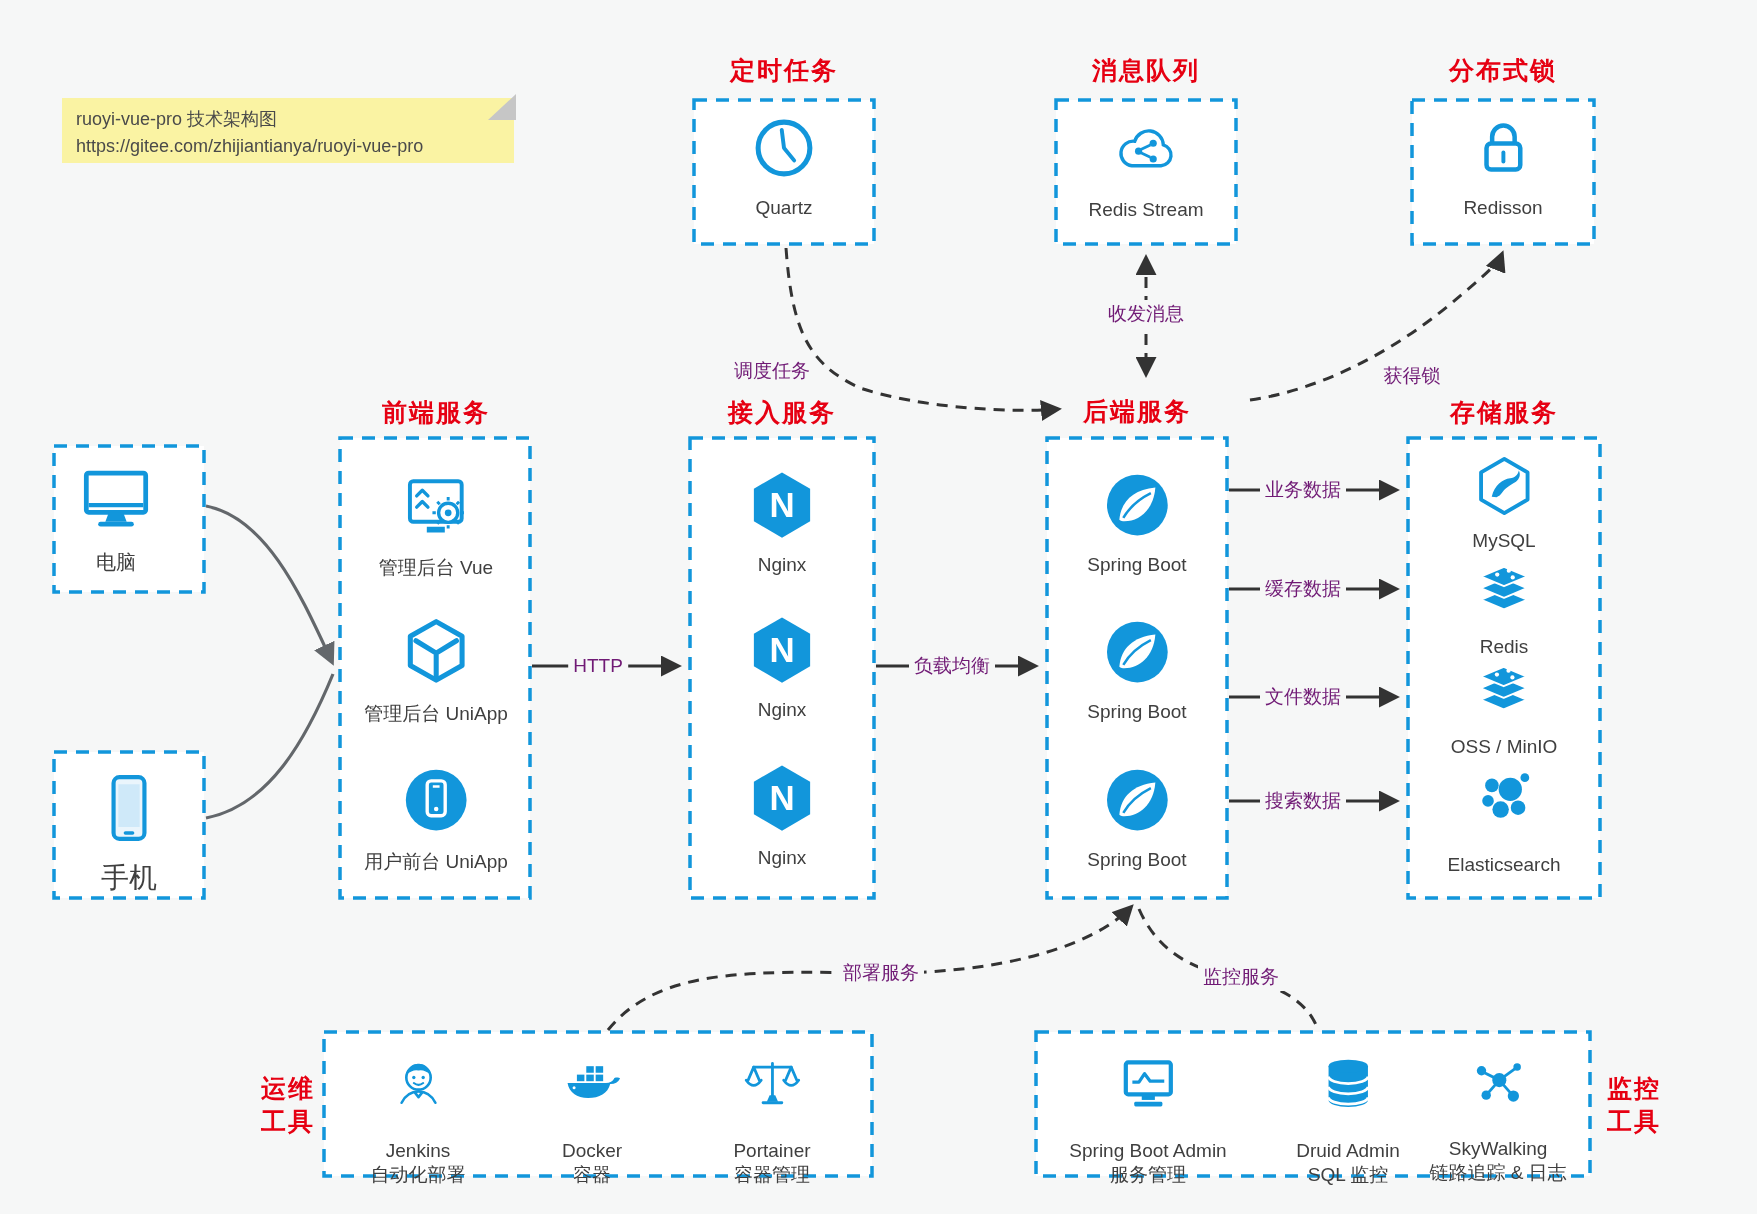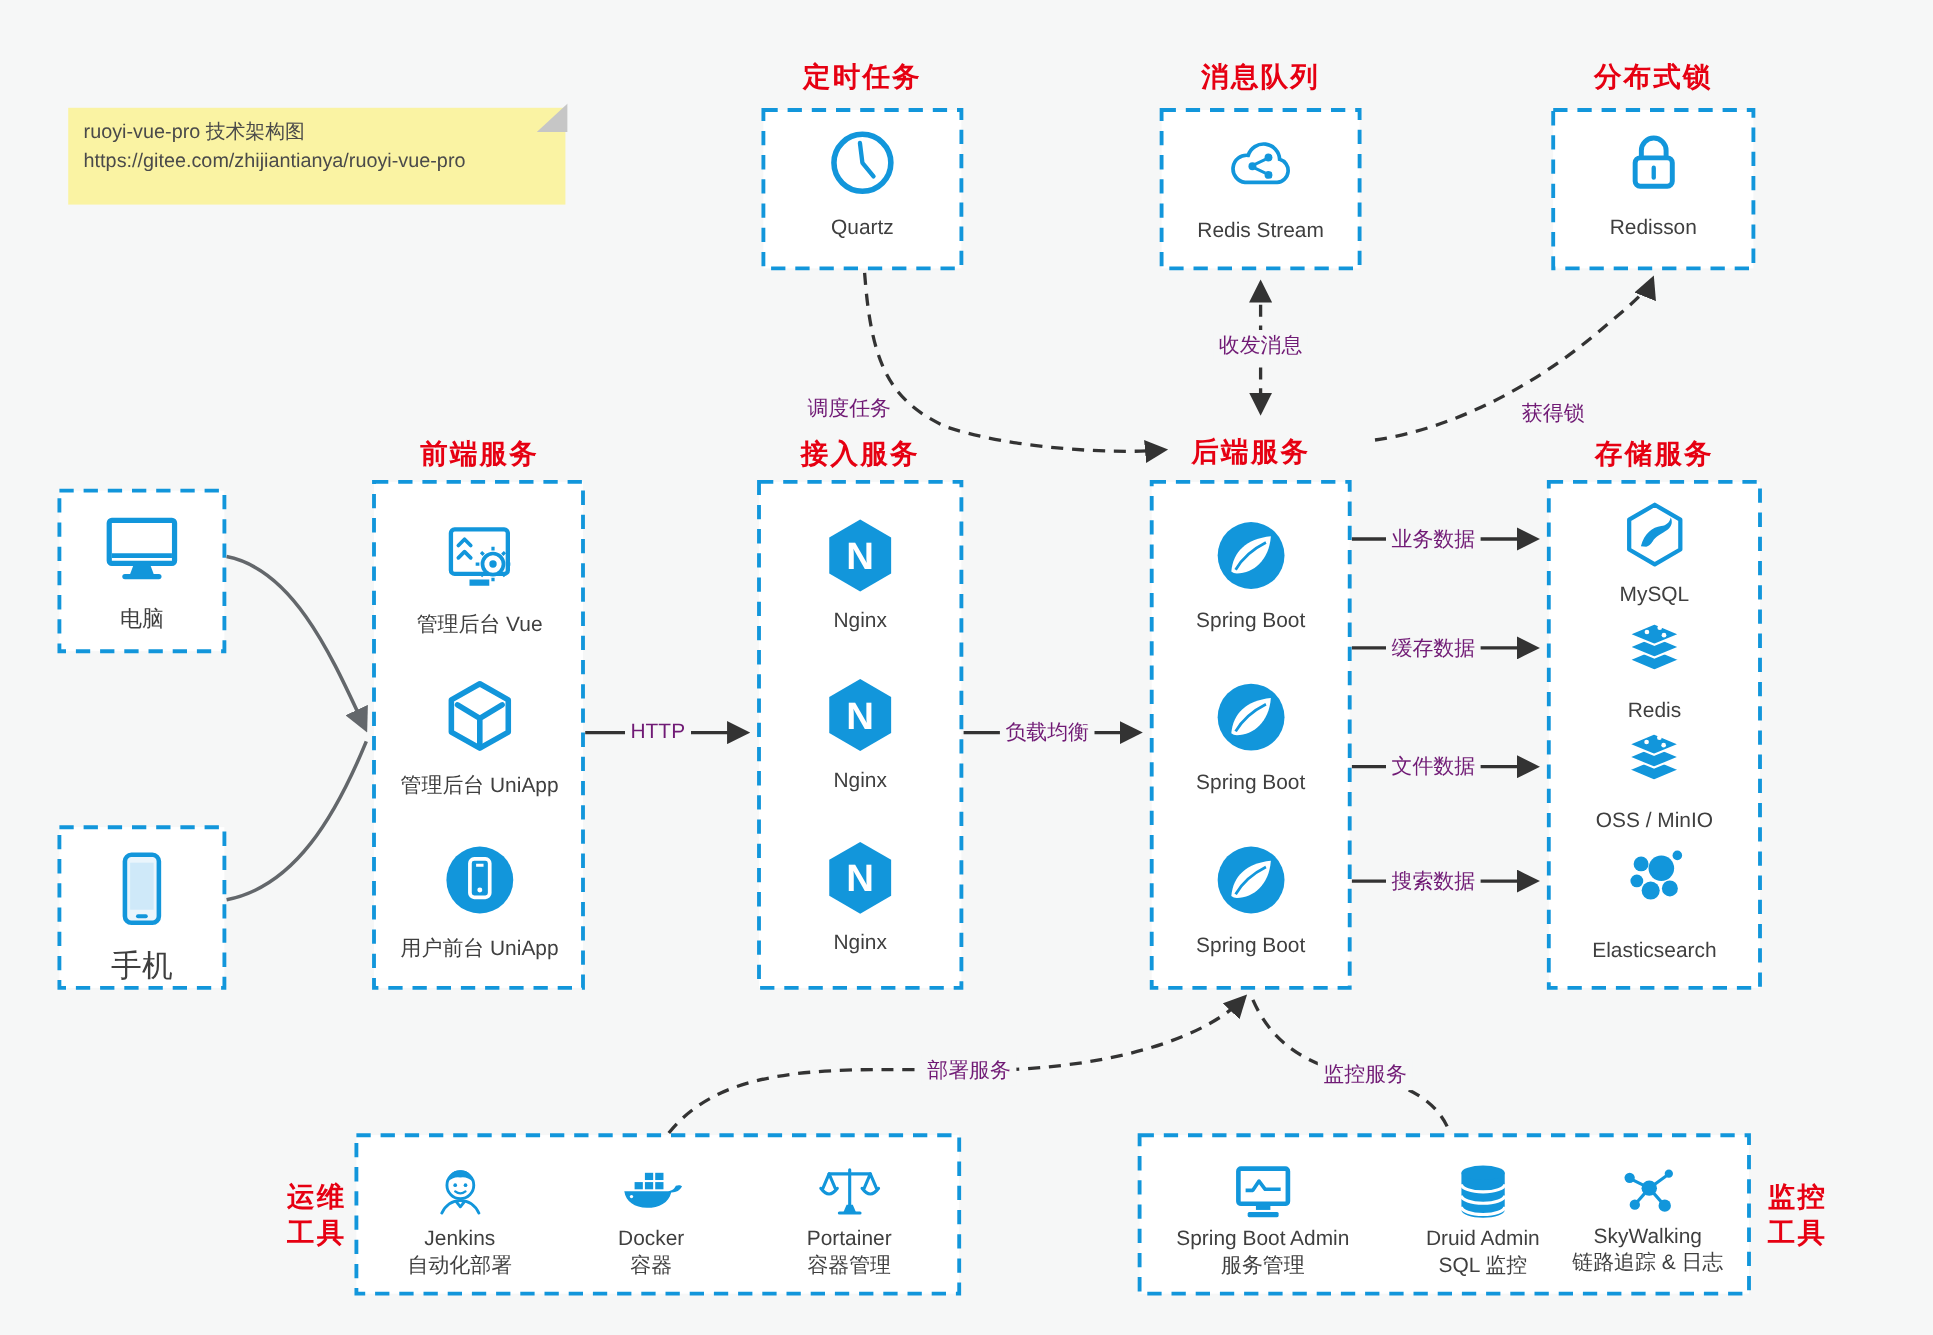--- a/index.html
+++ b/index.html
@@ -11,31 +11,31 @@
   .gbox { fill:#ffffff; stroke:#1296db; stroke-width:3.5; stroke-dasharray:13 9; }
   .solid { stroke:#333333; stroke-width:3; fill:none; }
   .dash  { stroke:#333333; stroke-width:3; fill:none; stroke-dasharray:11 8; }
   .ccurve{ stroke:#63676b; stroke-width:3.2; fill:none; }
   .gtitle {
     position:absolute; transform:translate(-50%,-50%);
     color:#e60012; font-weight:bold; font-size:25px; letter-spacing:2px; white-space:nowrap;
   }
   .node { position:absolute; transform:translateX(-50%); display:flex; flex-direction:column; align-items:center; }
   .node .lbl { margin-top:13px; font-size:19px; color:#3f3f3f; white-space:nowrap; text-align:center; }
-  .node .lbl2 { line-height:24px; margin-top:1px; }
+  .node .lbl2 { line-height:24px; margin-top:25px; }
   .edge-label {
     position:absolute; transform:translate(-50%,-50%); background:#f6f7f7;
     color:#701a75; font-size:19px; padding:1px 5px; white-space:nowrap;
   }
   .side-label {
     position:absolute; transform:translate(-50%,-50%); color:#e60012; font-weight:bold;
     font-size:25px; line-height:33px; text-align:center; white-space:nowrap; letter-spacing:2px;
   }
   .note {
-    position:absolute; left:62px; top:98px; width:452px; height:88px; background:#faf3a3;
+    position:absolute; left:62px; top:98px; width:452px; height:65px; background:#faf3a3;
     color:#4a4a4a; font-size:18px; line-height:27px; padding:8px 0 0 14px; box-sizing:border-box;
     white-space:nowrap;
   }
   .note-fold { position:absolute; left:488px; top:92px; }
 </style>
 </head>
 <body>
 
 <div class="canvas">
 
@@ -113,21 +113,21 @@
   </div>
   <div class="node" style="left:1503px;top:112px">
     <svg width="72" height="72" viewBox="0 0 64 64">
       <path d="M22 28 v-6 a10 10 0 0 1 20 0 v6" fill="none" stroke="#1296db" stroke-width="4"></path>
       <rect x="17" y="28" width="30" height="23" rx="4" fill="none" stroke="#1296db" stroke-width="4"></rect>
       <path d="M32 36 v8" stroke="#1296db" stroke-width="3.5" stroke-linecap="round"></path>
     </svg>
     <div class="lbl">Redisson</div>
   </div>
 
-  <div class="node" style="left:129px;top:460px">
+  <div class="node" style="left:116px;top:460px">
     <svg width="76" height="76" viewBox="0 0 64 64">
       <rect x="7" y="11" width="50" height="33" rx="2" fill="none" stroke="#1296db" stroke-width="4"></rect>
       <path d="M9 38 h46" stroke="#1296db" stroke-width="3.5"></path>
       <path d="M26 44 h12 l3 8 h-18 z" fill="#1296db"></path>
       <path d="M19 54 h26" stroke="#1296db" stroke-width="4" stroke-linecap="round"></path>
     </svg>
     <div class="lbl" style="font-size:20px">电脑</div>
   </div>
   <div class="node" style="left:129px;top:770px">
     <svg width="76" height="76" viewBox="0 0 64 64">

